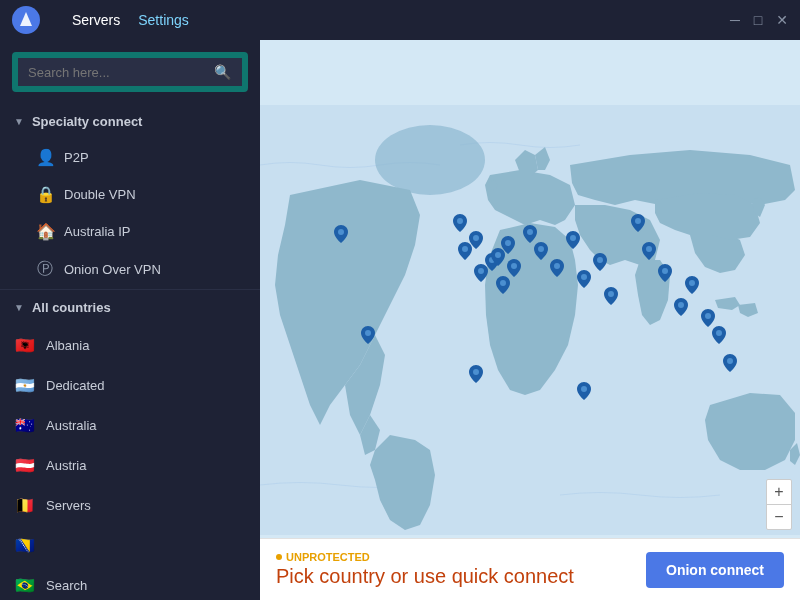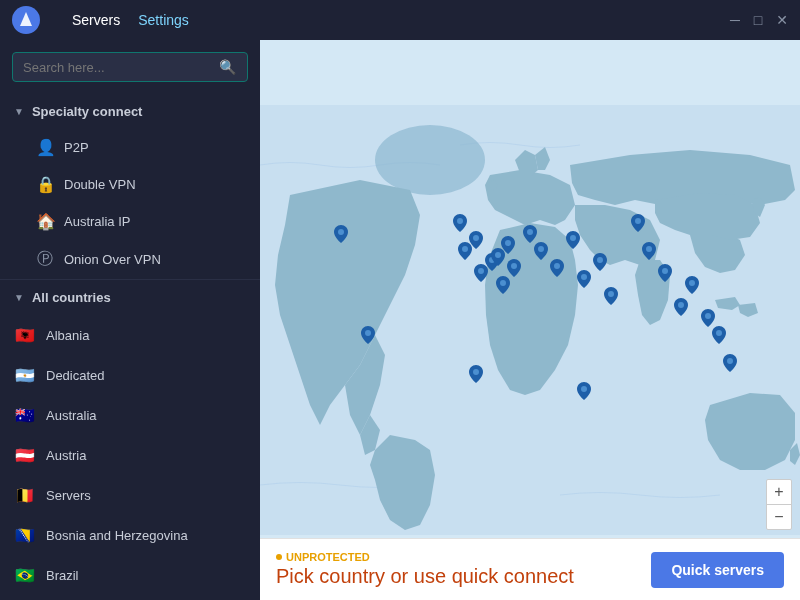--- a/index.html
+++ b/index.html
@@ -24,21 +24,21 @@
     
     .main { display: flex; height: 560px; }
 
     
     .sidebar {
       width: 260px; min-width: 260px; background: #1e2235;
       display: flex; flex-direction: column; overflow: hidden;
     }
     .search-box {
       margin: 12px; display: flex; align-items: center;
-      background: #2a2f45; border: 1px solid #0f766e; border-radius: 4px;
+      background: #2a2f45; border: 6px solid #0f766e; border-radius: 4px;
       padding: 6px 10px;
     }
     .search-input {
       background: none; border: none; outline: none;
       color: #8892a4; font-size: 13px; flex: 1;
     }
     .search-icon { color: #8892a4; font-size: 14px; }
 
     .sidebar-list { overflow-y: auto; flex: 1; }
     .sidebar-list::-webkit-scrollbar { width: 4px; }
@@ -196,25 +196,24 @@
       <div class="country-item">
         <span class="flag-circle">🇦🇹</span>
         <span>Austria</span>
       </div>
       <div class="country-item">
         <span class="flag-circle">🇧🇪</span>
         <span>Servers</span>
       </div>
       <div class="country-item">
         <span class="flag-circle">🇧🇦</span>
-        <span>Bosnia and Herzegovina</span>
       </div>
       <div class="country-item">
         <span class="flag-circle">🇧🇷</span>
-        <span>Brazil</span>
+        <span>Search</span>
       </div>
 
     </div>
   </div>
 
   <div class="map-area">
 
     <svg class="map-svg" viewBox="0 0 540 430" xmlns="http://www.w3.org/2000/svg">
       <rect width="540" height="430" fill="#c8dff0"></rect>
 
@@ -384,18 +383,18 @@
     </div>
 
     <div class="status-bar">
       <div class="status-left">
         <div class="status-unprotected">
           <span class="status-dot"></span>
           <span>UNPROTECTED</span>
         </div>
         <div class="status-text">Pick country or use quick connect</div>
       </div>
-      <button class="quick-connect-btn">Quick servers</button>
+      <button class="quick-connect-btn">Onion connect</button>
     </div>
 
   </div>
 
 </div>
 
 </body></html>

